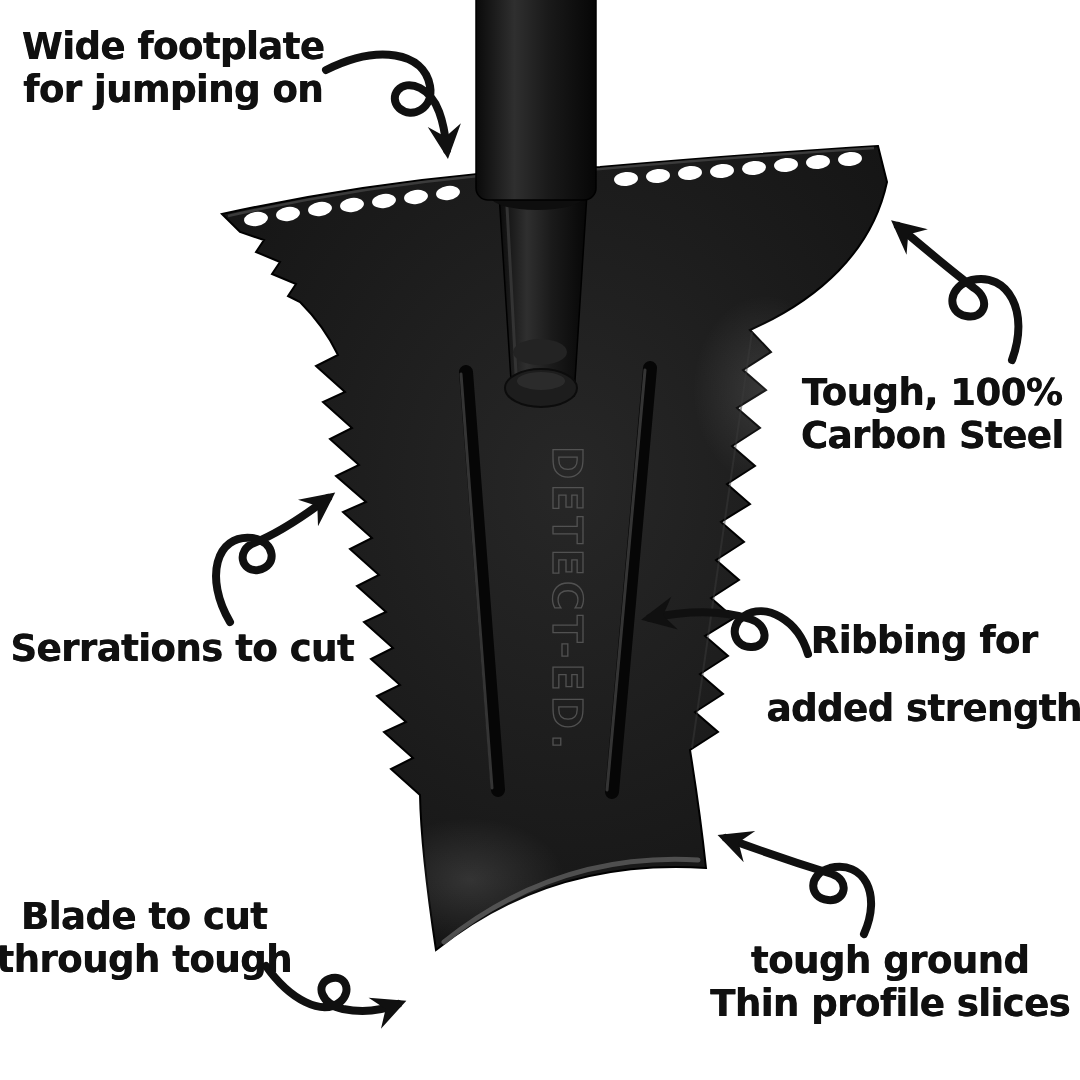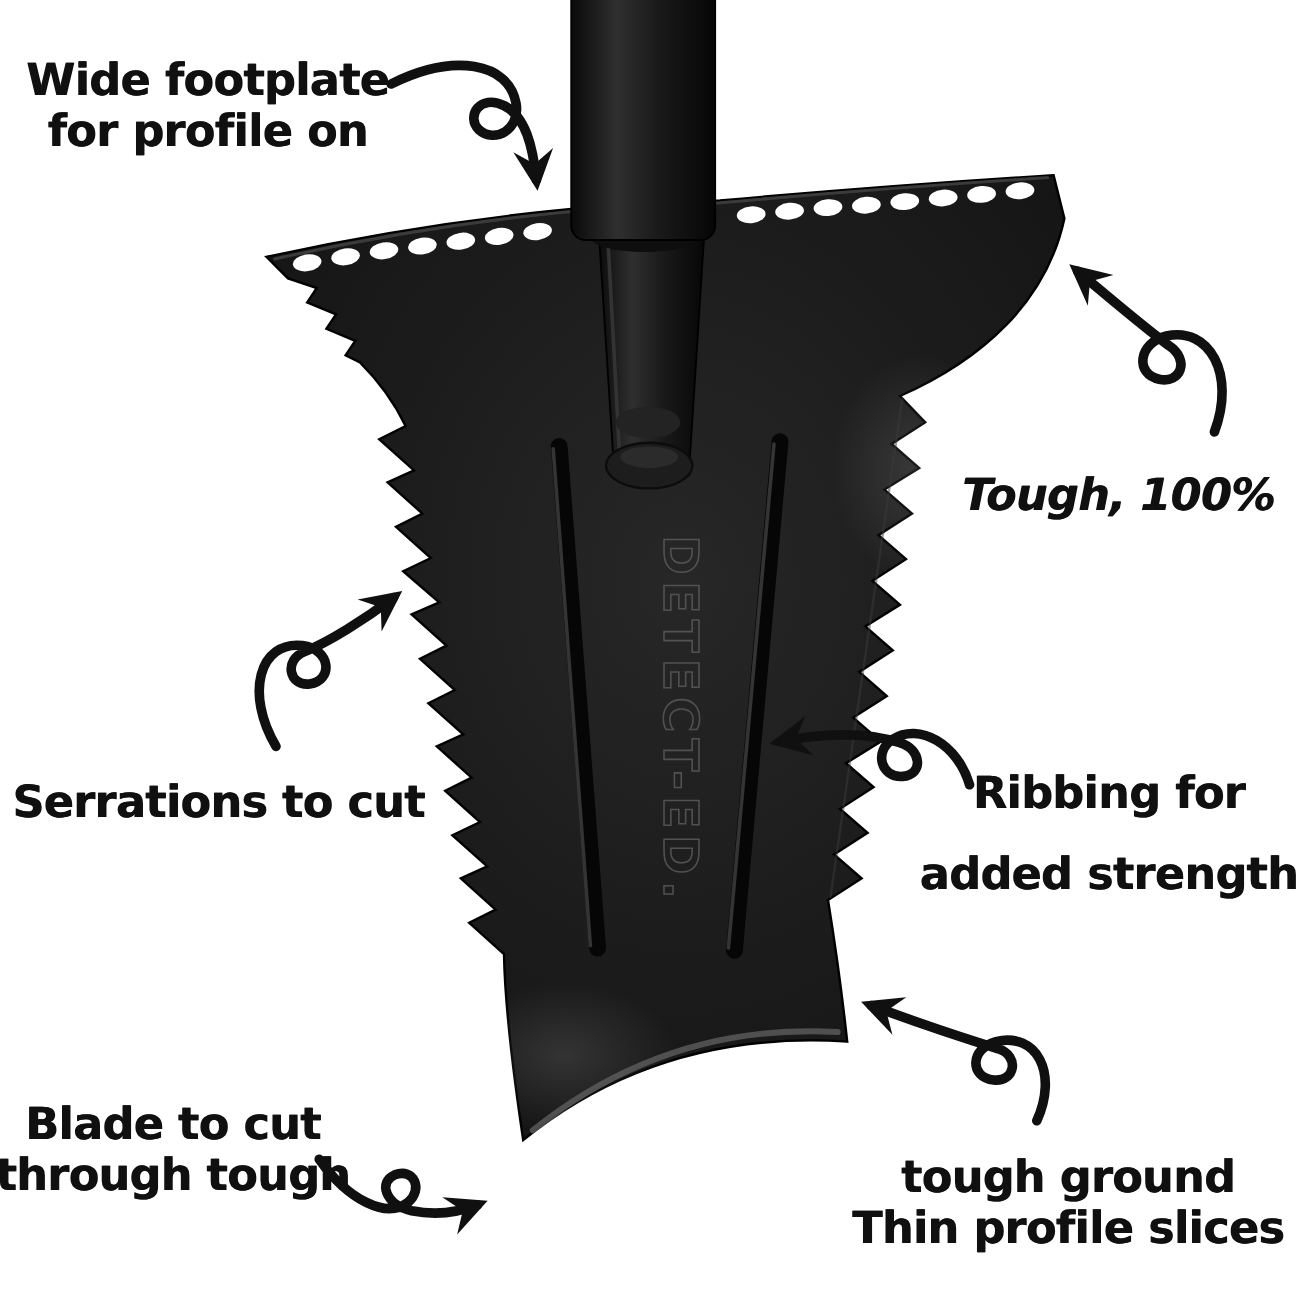--- a/index.html
+++ b/index.html
@@ -9,21 +9,21 @@
     margin:0 auto;
     background:#ffffff;
     overflow:hidden;
     font-family:"DejaVu Sans","Liberation Sans",sans-serif;
   }
   .art{position:absolute;left:0;top:0;width:1080px;height:1080px;}
   .label{
     position:absolute;
     display:flex;flex-direction:column;align-items:center;
     font-weight:700;font-size:37px;line-height:1.16;
-    color:#101010;letter-spacing:-0.5px;text-align:center;margin-top:20px;
+    color:#101010;letter-spacing:-0.5px;text-align:center;
   }
   .label .ln{white-space:nowrap;text-shadow:0.6px 0 0 currentColor;}
 </style>
 </head>
 <body>
 
 <div class="canvas">
 
   <svg class="art" viewBox="0 0 1080 1080" aria-hidden="true">
     <defs>
@@ -113,25 +113,26 @@
       <path marker-end="url(#ah)" d="M 1012 360 C 1030 312 1008 272 972 280 C 948 286 946 312 966 316 C 984 320 992 300 974 288 C 950 270 922 246 898 226"></path>
       <path marker-end="url(#ah)" d="M 230 622 C 204 578 216 534 252 538 C 276 541 278 567 258 570 C 241 572 236 550 254 543 C 274 535 304 516 328 498"></path>
       <path marker-end="url(#ah)" d="M 808 654 C 798 620 766 602 744 616 C 728 626 734 648 752 647 C 770 646 768 624 750 619 C 722 610 690 610 650 618"></path>
       <path marker-end="url(#ah)" d="M 266 966 C 290 1000 322 1016 340 1002 C 353 991 345 973 329 979 C 315 985 321 1004 343 1009 C 363 1013 383 1010 398 1004"></path>
       <path marker-end="url(#ah)" d="M 864 934 C 882 894 864 860 830 868 C 808 874 808 898 828 900 C 846 902 850 880 832 874 C 806 866 764 852 726 838"></path>
     </g>
   </svg>
 
   <div class="label" style="left:18px;top:26px;width:310px;">
     <span class="ln">Wide footplate</span>
-    <span class="ln">for profile on</span>
+    <span class="ln">for jumping on</span>
   </div>
 
-  <div class="label" style="left:792px;top:372px;width:280px;font-style:italic;">
+  <div class="label" style="left:792px;top:372px;width:280px;">
     <span class="ln">Tough, 100%</span>
+    <span class="ln">Carbon Steel</span>
   </div>
 
   <div class="label" style="left:22px;top:628px;width:320px;gap:48px;">
     <span class="ln">Serrations to cut</span>
   </div>
 
   <div class="label" style="left:782px;top:620px;width:284px;gap:25px;">
     <span class="ln">Ribbing for</span>
     <span class="ln">added strength</span>
   </div>

